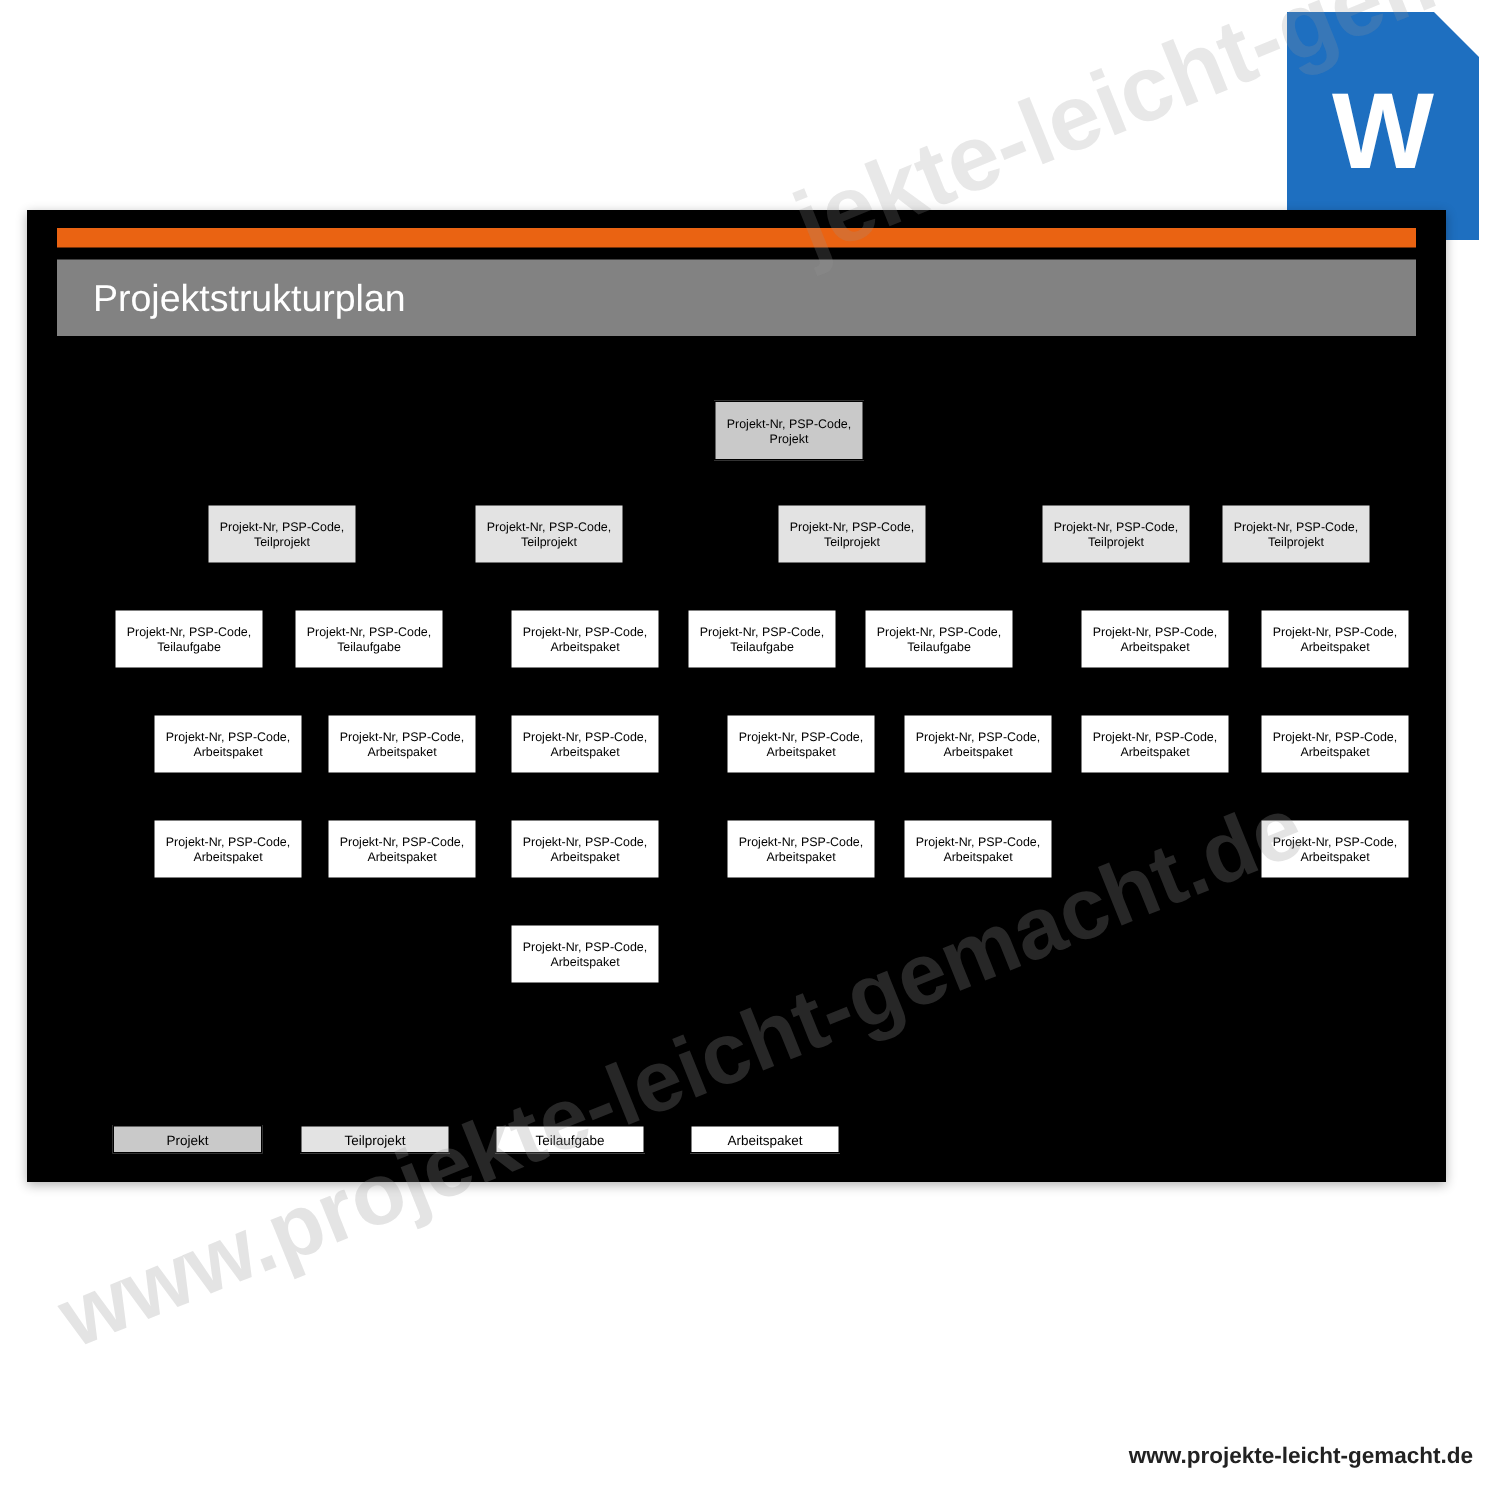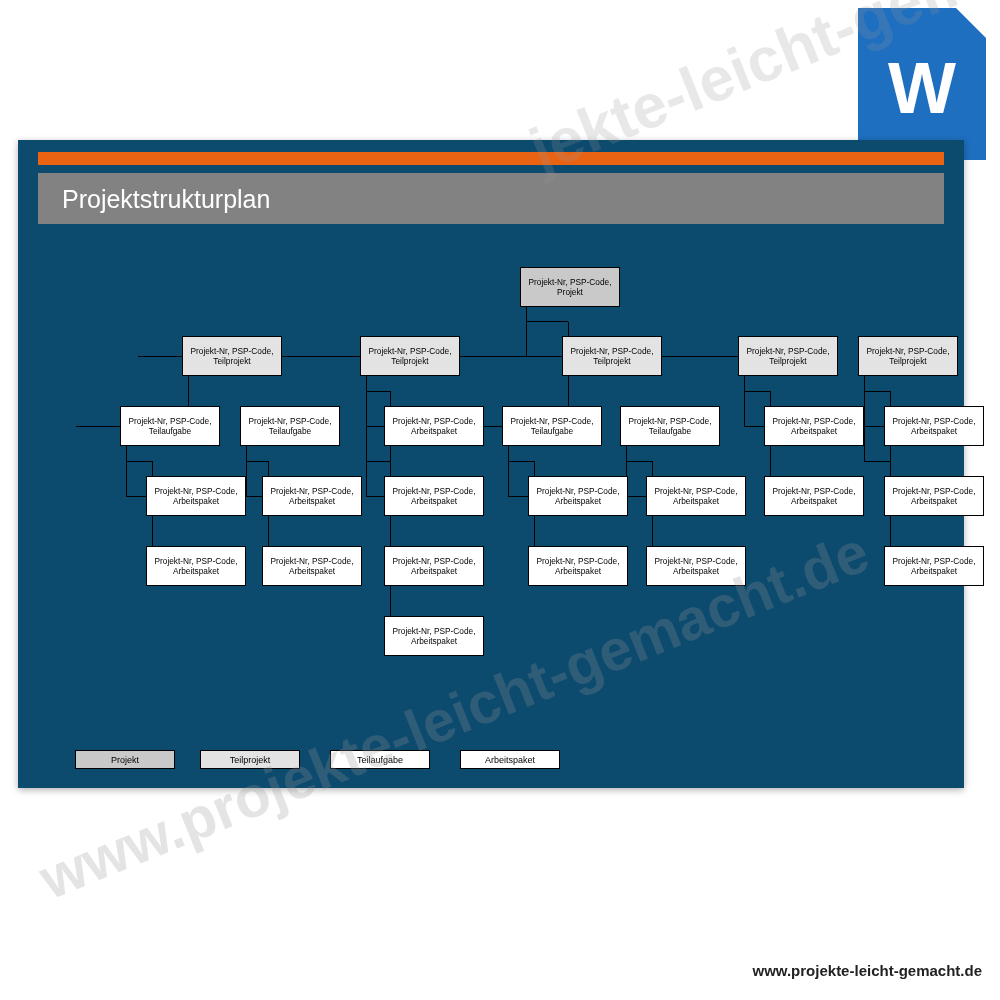--- a/index.html
+++ b/index.html
@@ -47,21 +47,21 @@
     line-height: 72px;
   }
 
   
   #doc-sheet {
     position: absolute;
     left: 18px;
     top: 140px;
     width: 946px;
     height: 648px;
-    background: #0c4a6e;
+    background: #000000;
     box-shadow: 0 2px 7px rgba(0,0,0,0.30);
   }
 
   
   .wm {
     position: absolute;
     color: rgba(150,150,150,0.22);
     font-weight: bold;
     font-family: "Liberation Sans", sans-serif;
     white-space: nowrap;
@@ -131,21 +131,20 @@
     border: 1px solid #000000;
     background: #ffffff;
     font-size: 8.3px;
     line-height: 10.5px;
     color: #000000;
     text-align: center;
     display: flex;
     align-items: center;
     justify-content: center;
     font-family: "Liberation Sans", sans-serif;
-    margin-left: 44px;
   }
   .node.lvl-projekt   { background: #c9c9c9; }
   .node.lvl-teilprojekt { background: #e3e3e3; }
   .node.lvl-teilaufgabe { background: #ffffff; }
   .node.lvl-arbeitspaket { background: #ffffff; }
 
   
   .legend-item {
     position: absolute;
     box-sizing: border-box;

